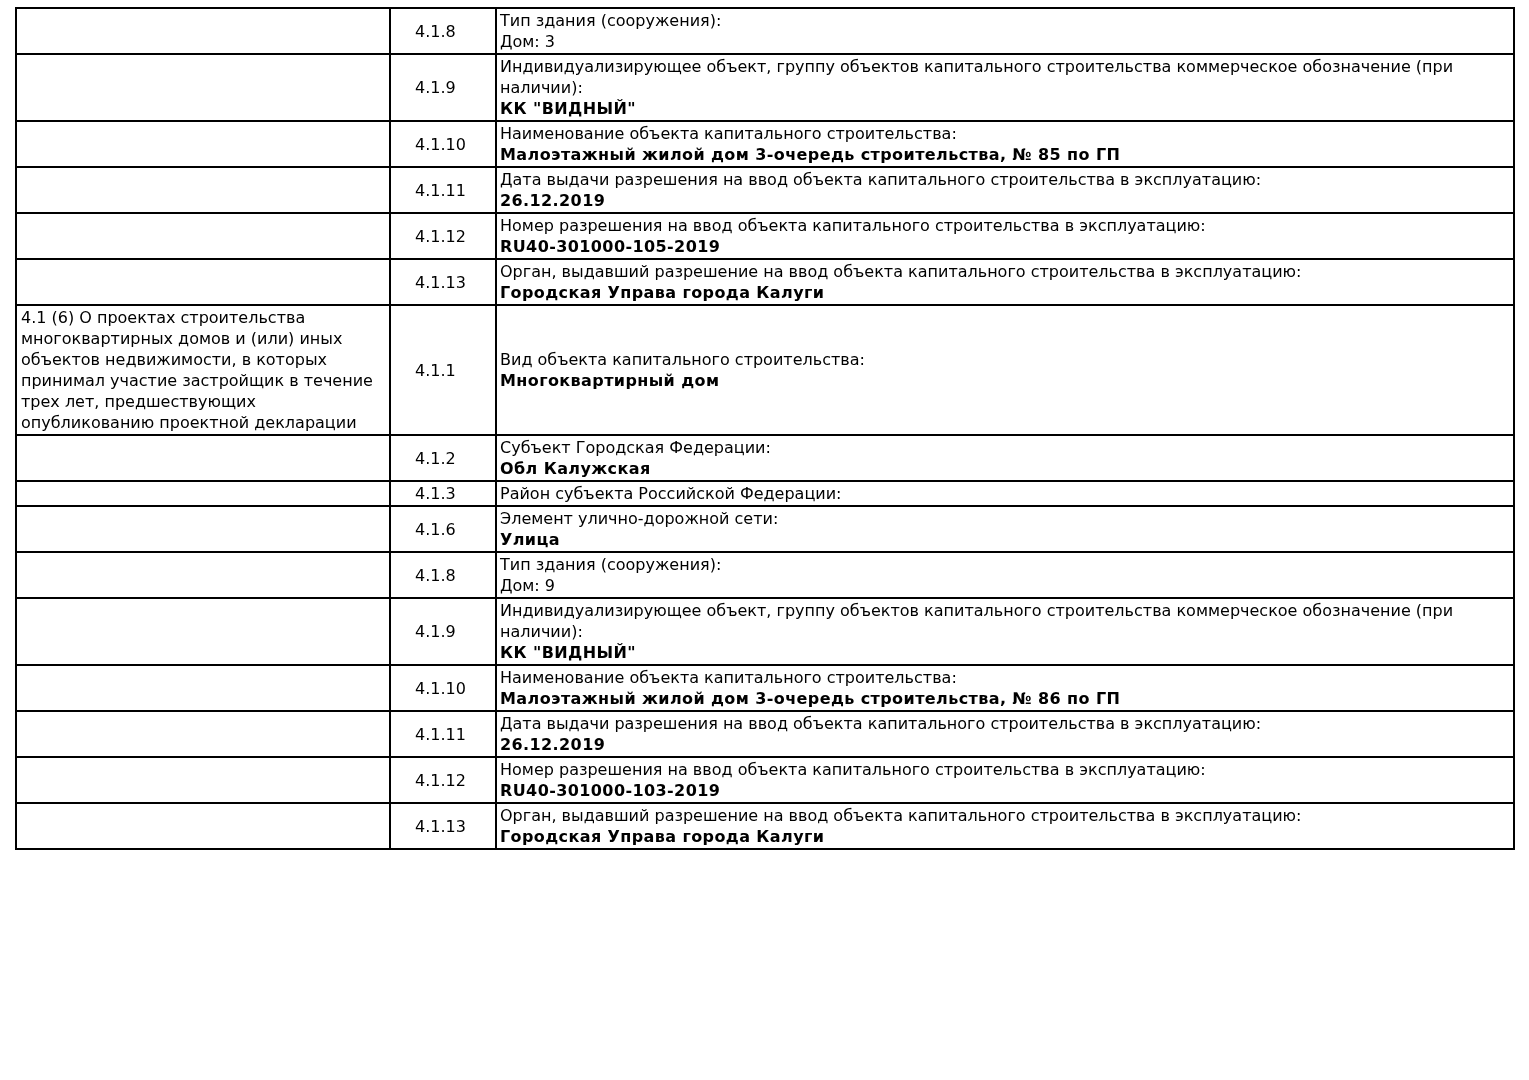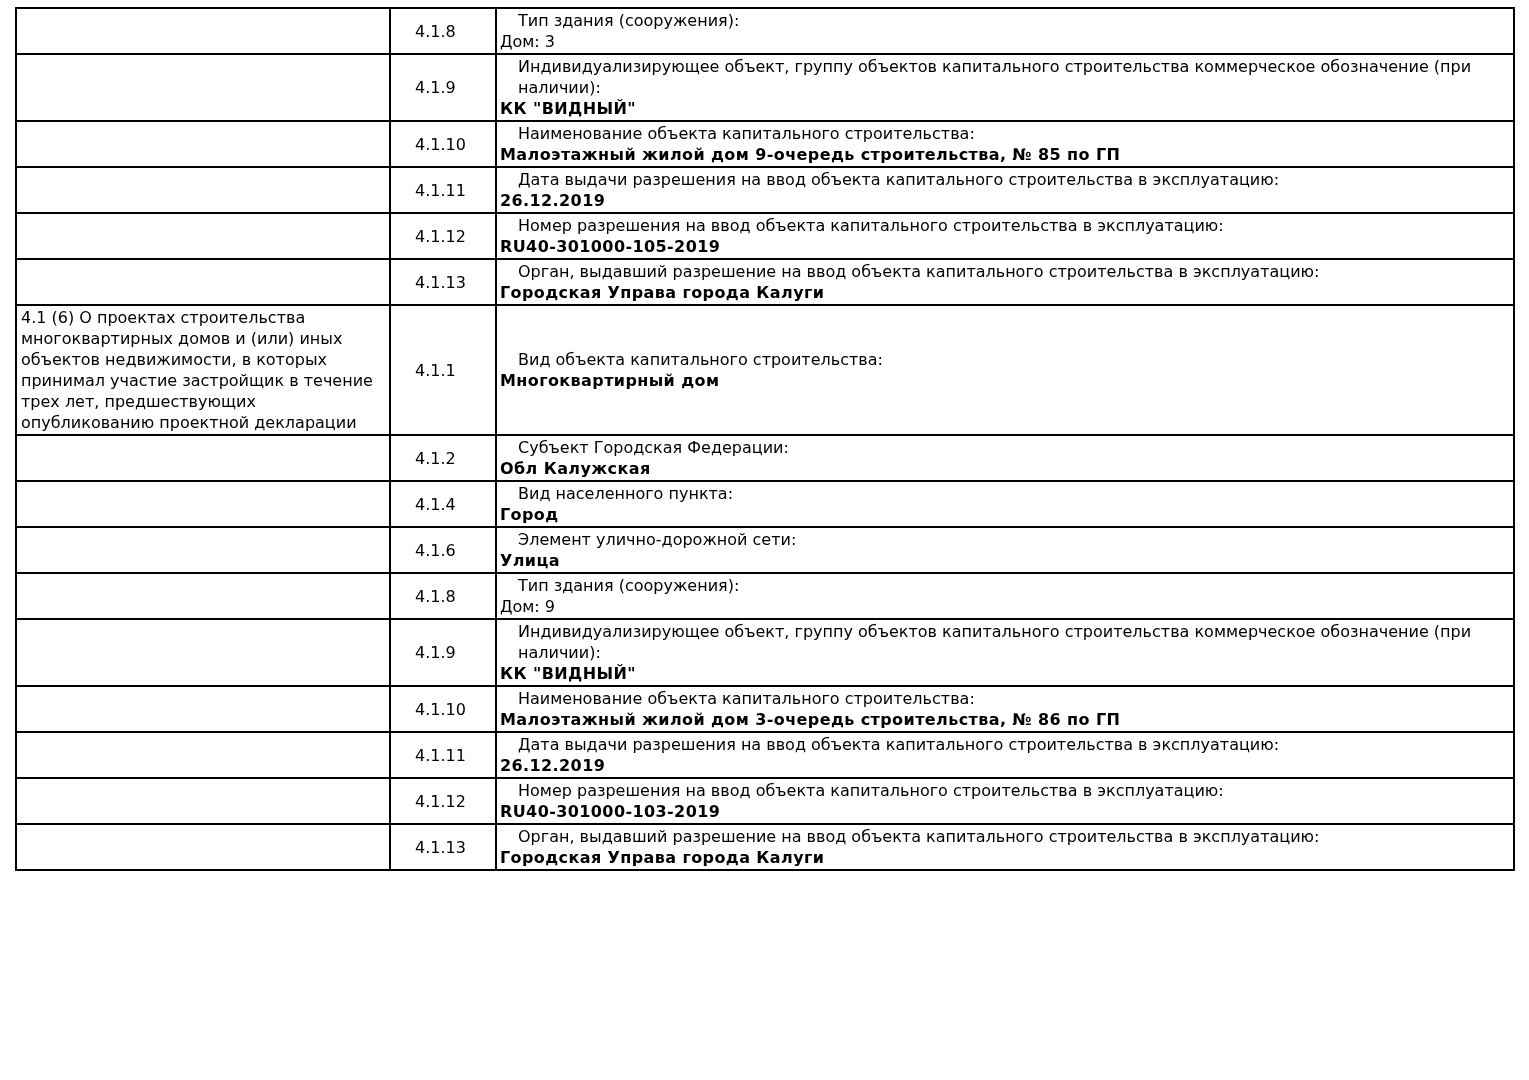--- a/index.html
+++ b/index.html
@@ -27,21 +27,21 @@
     border: 2px solid #000000;
     vertical-align: middle;
     padding: 1px 3px;
     font-size: 16px;
     line-height: 21px;
     overflow: hidden;
     word-wrap: break-word;
   }
   td.c-section { padding-left: 4px; }
   td.c-num     { padding-left: 24px; }
-  .lbl { font-weight: normal; margin-left: 18px; }
+  .lbl { font-weight: normal; }
   .val { font-weight: normal; }
   .val.bold {
     font-weight: bold;
     letter-spacing: 0.4px;
   }
   .section-text { }
 </style>
 </head>
 <body>
 
@@ -78,21 +78,21 @@
   </tr>
       <tr>
     <td class="c-section">
       <div class="section-text"></div>
     </td>
     <td class="c-num">
       <div>4.1.10</div>
     </td>
     <td class="c-content">
       <div class="lbl">Наименование объекта капитального строительства:</div>
-      <div class="val bold">Малоэтажный жилой дом 9-очередь строительства, № 85 по ГП</div>
+      <div class="val bold">Малоэтажный жилой дом 3-очередь строительства, № 85 по ГП</div>
     </td>
   </tr>
       <tr>
     <td class="c-section">
       <div class="section-text"></div>
     </td>
     <td class="c-num">
       <div>4.1.11</div>
     </td>
     <td class="c-content">
@@ -146,25 +146,25 @@
     <td class="c-content">
       <div class="lbl">Субъект Городская Федерации:</div>
       <div class="val bold">Обл Калужская</div>
     </td>
   </tr>
       <tr>
     <td class="c-section">
       <div class="section-text"></div>
     </td>
     <td class="c-num">
-      <div>4.1.4</div>
-    </td>
-    <td class="c-content">
-      <div class="lbl">Вид населенного пункта:</div>
-      <div class="val bold">Город</div>
+      <div>4.1.3</div>
+    </td>
+    <td class="c-content">
+      <div class="lbl">Район субъекта Российской Федерации:</div>
+      <div class="val"></div>
     </td>
   </tr>
       <tr>
     <td class="c-section">
       <div class="section-text"></div>
     </td>
     <td class="c-num">
       <div>4.1.6</div>
     </td>
     <td class="c-content">

